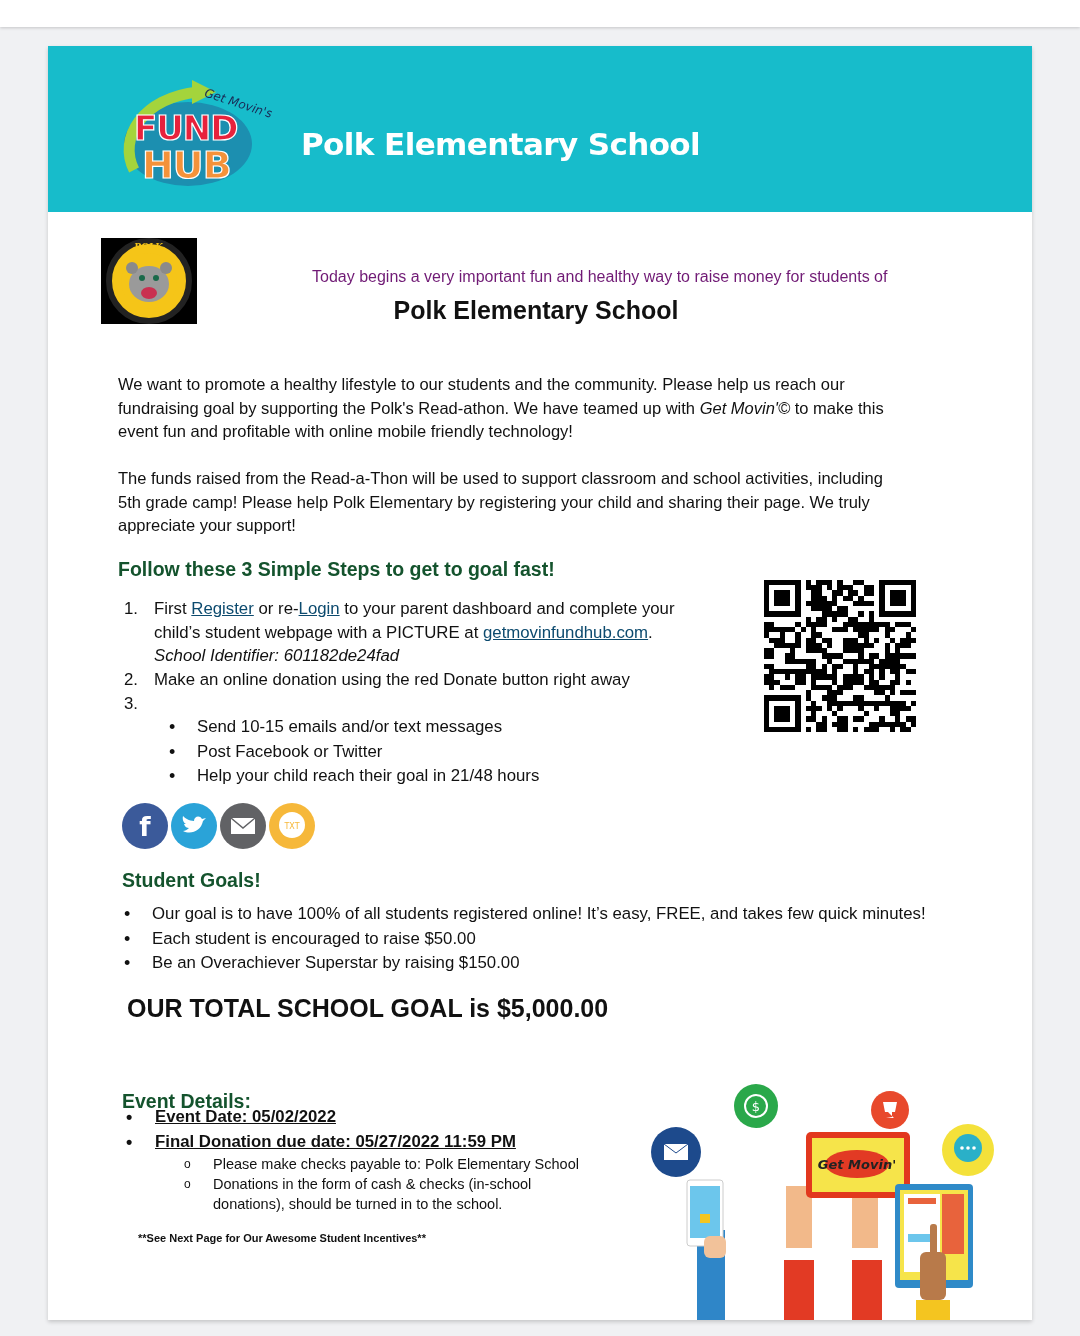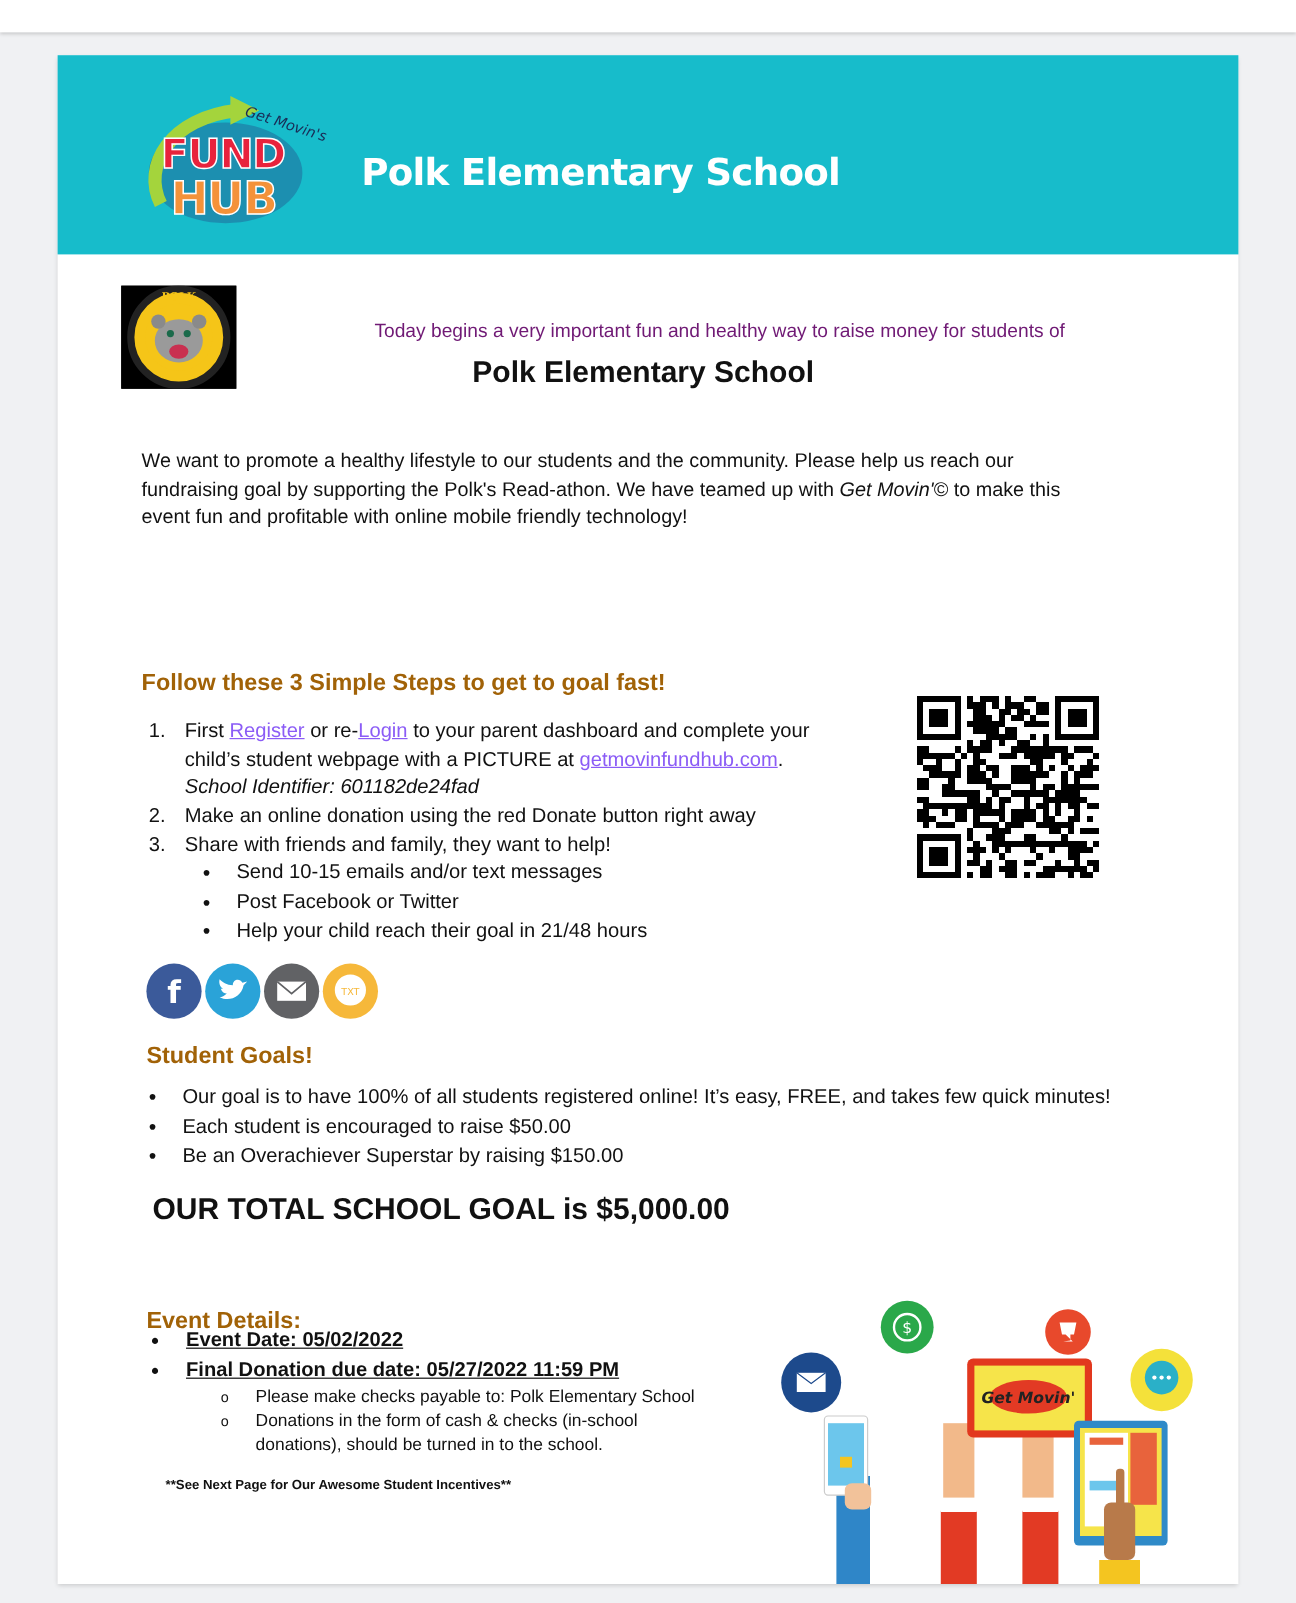--- a/index.html
+++ b/index.html
@@ -37,26 +37,26 @@
     .intro-school {
       position: absolute; left: 0; top: 250px; width: 1152px; text-align: center;
       font-size: 25px; font-weight: bold; color: #111;
     }
     .para {
       position: absolute; left: 70px; width: 800px;
       font-size: 16.5px; line-height: 23.5px; color: #111;
     }
     .para i { font-style: italic; }
     .red-head {
-      position: absolute; font-size: 19.5px; font-weight: bold; color: #a16207;
+      position: absolute; font-size: 19.5px; font-weight: bold; color: #14532d;
     }
     .steps { position: absolute; left: 76px; top: 551px; width: 600px; font-size: 16.8px; color: #111; }
     .step { position: relative; padding-left: 30px; line-height: 23.7px; }
     .step .num { position: absolute; left: 0; top: 0; }
-    .step a { color: #8b5cf6; text-decoration: underline; text-align: right; }
+    .step a { color: #0c4a6e; text-decoration: underline; text-align: right; }
     .sub-bullets { position: absolute; left: 121px; top: 669px; font-size: 16.8px; color: #111; }
     .sub-bullets .sb { position: relative; padding-left: 28px; line-height: 24.5px; }
     .sub-bullets .sb::before { content: "\2022"; position: absolute; left: 0; font-size: 18px; }
     .qr { position: absolute; left: 716px; top: 534px; width: 152px; height: 152px; }
     .social { position: absolute; left: 74px; top: 757px; height: 48px; display: flex; gap: 3px; }
     .soc { width: 46px; height: 46px; border-radius: 50%; display: flex; align-items: center; justify-content: center; }
     .goals { position: absolute; left: 74px; top: 856px; font-size: 16.8px; color: #111; }
     .goals .g { position: relative; padding-left: 30px; line-height: 24.5px; }
     .goals .g::before { content: "\2022"; position: absolute; left: 2px; font-size: 18px; }
     .total {
@@ -107,36 +107,36 @@
     <text x="48" y="12" text-anchor="middle" font-family="DejaVu Serif" font-size="9" font-weight="bold" fill="#f5c518">POLK</text>
   </svg>
 
   <div class="intro">Today begins a very important fun and healthy way to raise money for students of</div>
   <div class="intro-school" style="left:-88px;">Polk Elementary School</div>
 
   <div class="para" style="top:327px;">
     <span>We want to promote a healthy lifestyle to our students and the community.  Please help us reach our fundraising goal by supporting the Polk's Read-athon.  We have teamed up with </span><i>Get Movin'©</i><span> to make this event fun and profitable with online mobile friendly technology!</span>
   </div>
 
+  <div class="para" style="top:421px; width:780px;">The funds raised from the Read-a-Thon will be used to support classroom and school activities, including 5th grade camp! Please help Polk Elementary by registering your child and sharing their page. We truly appreciate your support!</div>
 
   <div class="red-head" style="left:70px; top:512px;">Follow these 3 Simple Steps to get to goal fast!</div>
 
   <div class="steps">
     <div class="step">
       <span class="num">1.</span>
       <span>First </span><a>Register</a><span> or re-</span><a>Login</a><span> to your parent dashboard and complete your child’s student webpage with a PICTURE at </span><a>getmovinfundhub.com</a><span>.</span><br>
       <i>School Identifier: 601182de24fad</i>
     </div>
     <div class="step">
       <span class="num">2.</span>
       <span>Make an online donation using the red Donate button right away</span>
     </div>
     <div class="step">
       <span class="num">3.</span>
-      <span>Share with friends and family, they want to help!</span>
     </div>
   </div>
 
   <div class="sub-bullets">
     <div class="sb">Send 10-15 emails and/or text messages</div>
     <div class="sb">Post Facebook or Twitter</div>
     <div class="sb">Help your child reach their goal in 21/48 hours</div>
   </div>
 
   <svg class="qr" viewBox="0 0 29 29" shape-rendering="crispEdges">

